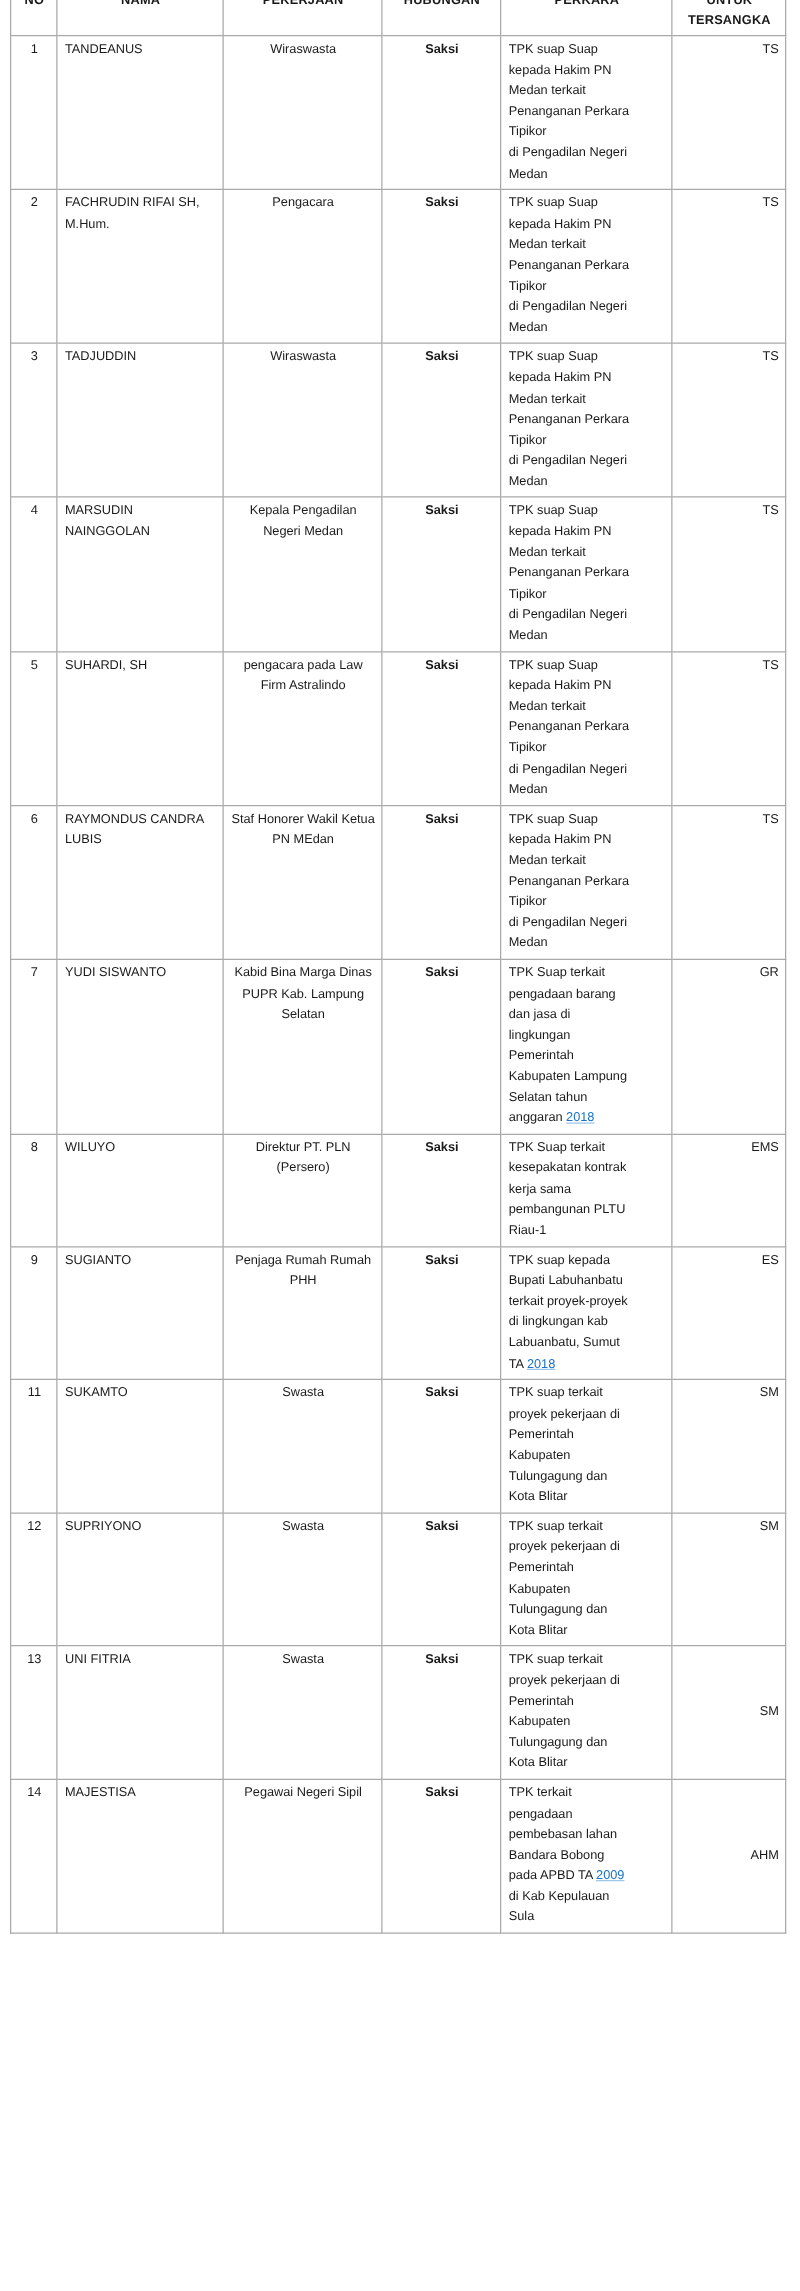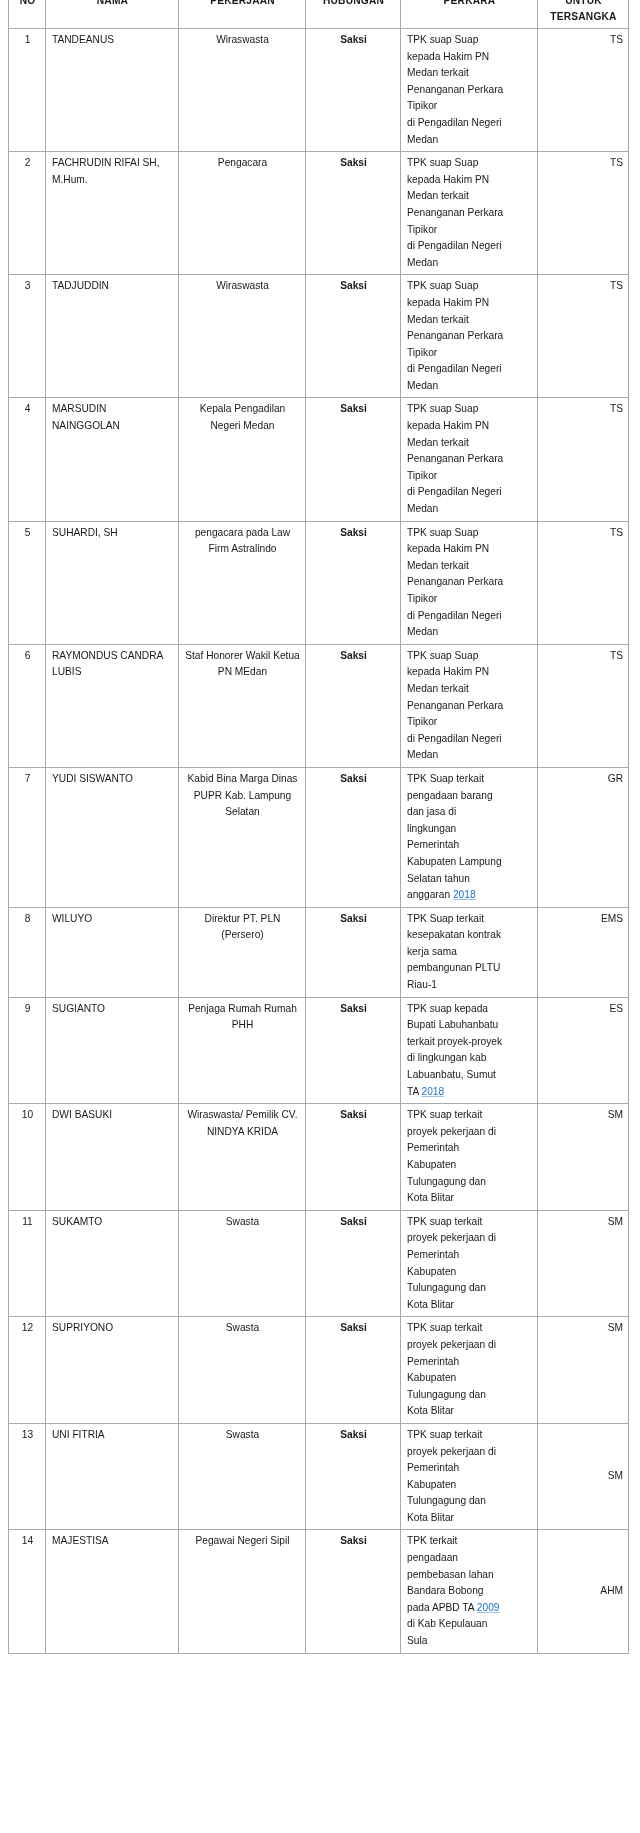--- a/index.html
+++ b/index.html
@@ -239,35 +239,20 @@
           <td class="col-hub">Saksi</td>
           <td class="col-perk"><span class="perkara-text">TPK suap kepada
 Bupati Labuhanbatu
 terkait proyek-proyek
 di lingkungan kab
 Labuanbatu, Sumut
 TA </span><a class="year-link" href="#">2018</a></td>
           <td class="col-trsg">ES</td>
         </tr>
         <tr>
-          <td class="col-no">10</td>
-          <td class="col-nama">DWI BASUKI</td>
-          <td class="col-kerja">Wiraswasta/
-Pemilik CV. NINDYA
-KRIDA</td>
-          <td class="col-hub">Saksi</td>
-          <td class="col-perk"><span class="perkara-text">TPK suap terkait
-proyek pekerjaan di
-Pemerintah
-Kabupaten
-Tulungagung dan
-Kota Blitar</span></td>
-          <td class="col-trsg">SM</td>
-        </tr>
-        <tr>
           <td class="col-no">11</td>
           <td class="col-nama">SUKAMTO</td>
           <td class="col-kerja">Swasta</td>
           <td class="col-hub">Saksi</td>
           <td class="col-perk"><span class="perkara-text">TPK suap terkait
 proyek pekerjaan di
 Pemerintah
 Kabupaten
 Tulungagung dan
 Kota Blitar</span></td>

